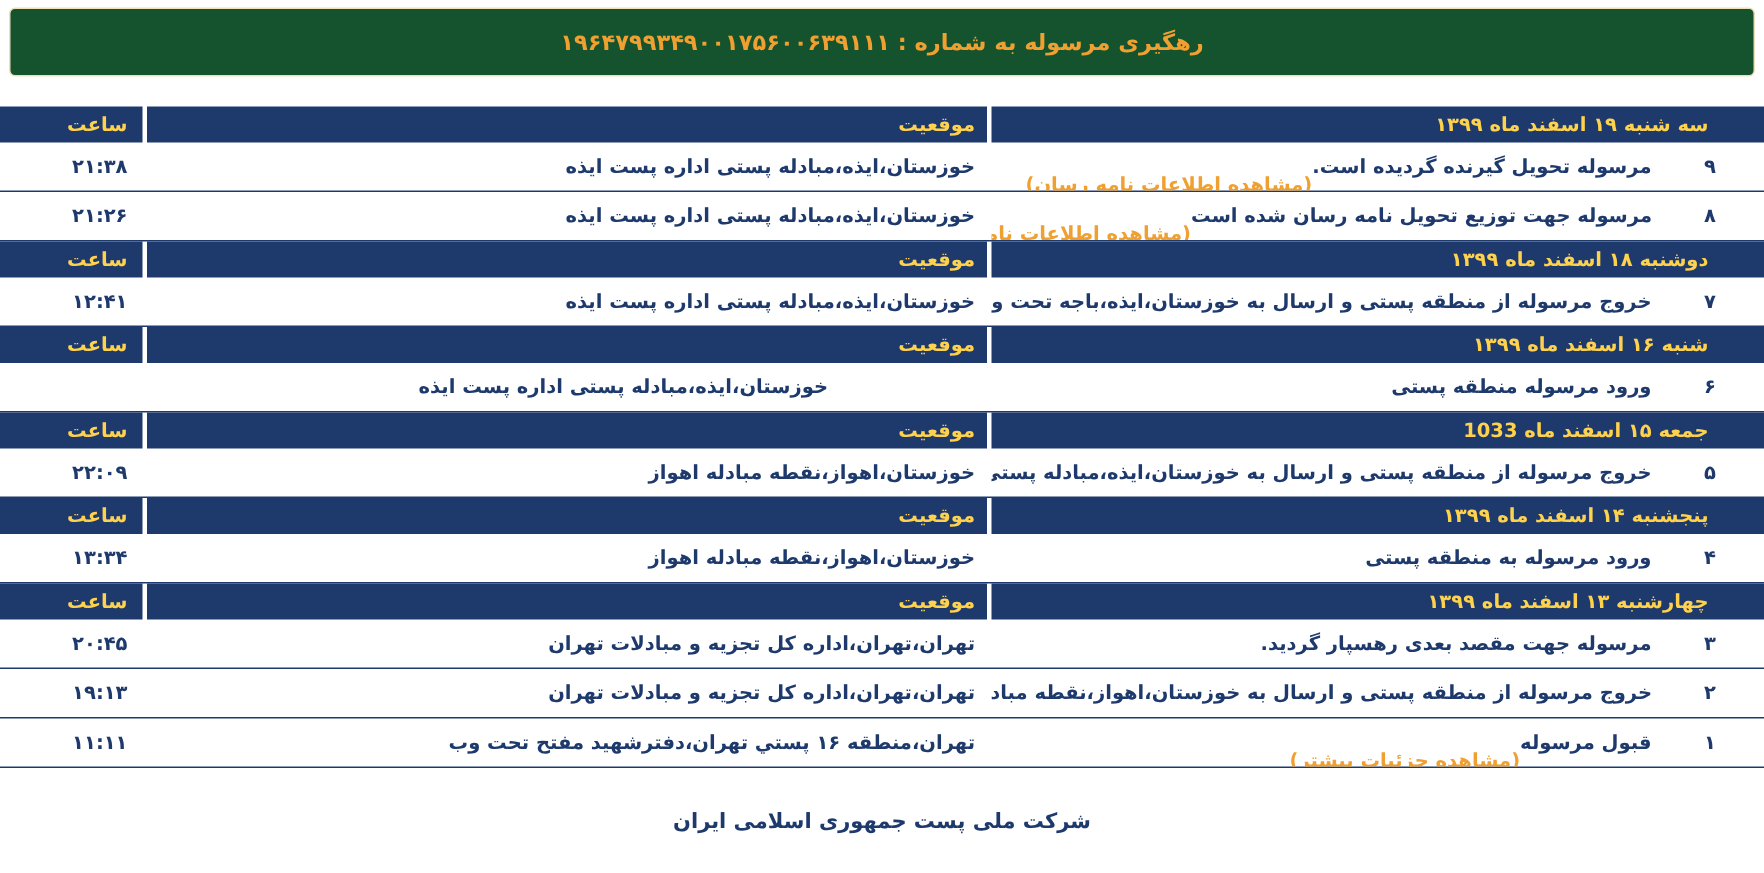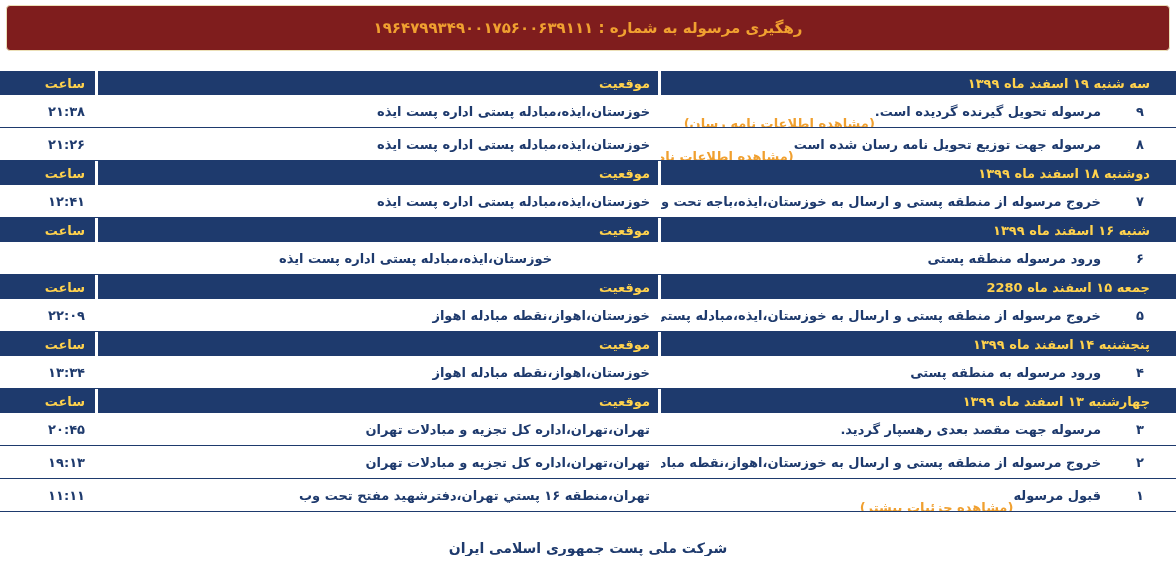--- a/index.html
+++ b/index.html
@@ -5,21 +5,21 @@
   * { box-sizing: border-box; margin: 0; padding: 0; }
   html, body { background: #ffffff; }
   body {
     width: 1176px;
     direction: rtl;
     font-family: "DejaVu Sans", sans-serif;
     color: #1e3a6d;
   }
   .banner {
     margin: 5px 6px 0 6px;
-    background: #7f1d1d;
+    background: #14532d;
     border: 1px solid #ece0b8;
     border-radius: 4px;
     height: 46px;
     display: flex;
     align-items: center;
     justify-content: center;
   }
   .banner-title {
     color: #f0a030;
     font-weight: bold;
@@ -39,21 +39,21 @@
     background: #1e3a6d;
     color: #ffd24d;
     font-weight: bold;
     font-size: 13px;
     display: flex;
     align-items: center;
   }
   .cell { display: flex; align-items: center; }
   .cell-time  { width: 95px;  padding-left: 4px; padding-right: 10px; justify-content: flex-start; text-align: center; }
   .cell-loc   { width: 560px; padding-right: 8px; justify-content: flex-start; }
-  .cell-date  { flex: 1; padding-right: 26px; justify-content: flex-start; }
+  .cell-date  { flex: 1; padding-right: 37px; justify-content: flex-start; }
   .cell-num   { width: 72px; justify-content: center; }
   .cell-status{ flex: 1; padding-left: 8px; justify-content: flex-start; flex-wrap: nowrap; white-space: nowrap; overflow: hidden; }
   .data-row {
     height: 33px;
     border-bottom: 1px solid #1e3a6d;
     font-size: 13px;
     font-weight: bold;
     color: #1e3a6d;
   }
   .status-link {
@@ -139,21 +139,21 @@
     <div class="cell cell-status">
               <span>ورود مرسوله منطقه پستی</span>
             </div>
     <div class="cell cell-loc">خوزستان،ایذه،مبادله پستی اداره پست ایذه</div>
   </div>
 </div>
   </div>
 
   <div class="group">
     <div class="row header-row">
-      <div class="cell cell-date hdr">جمعه ۱۵ اسفند ماه 2280</div>
+      <div class="cell cell-date hdr">جمعه ۱۵ اسفند ماه 1033</div>
       <div class="cell cell-loc hdr">موقعیت</div>
       <div class="cell cell-time hdr">ساعت</div>
     </div>
     <div class="rows">
   <div class="row data-row">
     <div class="cell cell-num">۵</div>
     <div class="cell cell-status">
               <span>خروج مرسوله از منطقه پستی و ارسال به خوزستان،ایذه،مبادله پستی اداره پست ایذه</span>
             </div>
     <div class="cell cell-loc">خوزستان،اهواز،نقطه مبادله اهواز</div>

